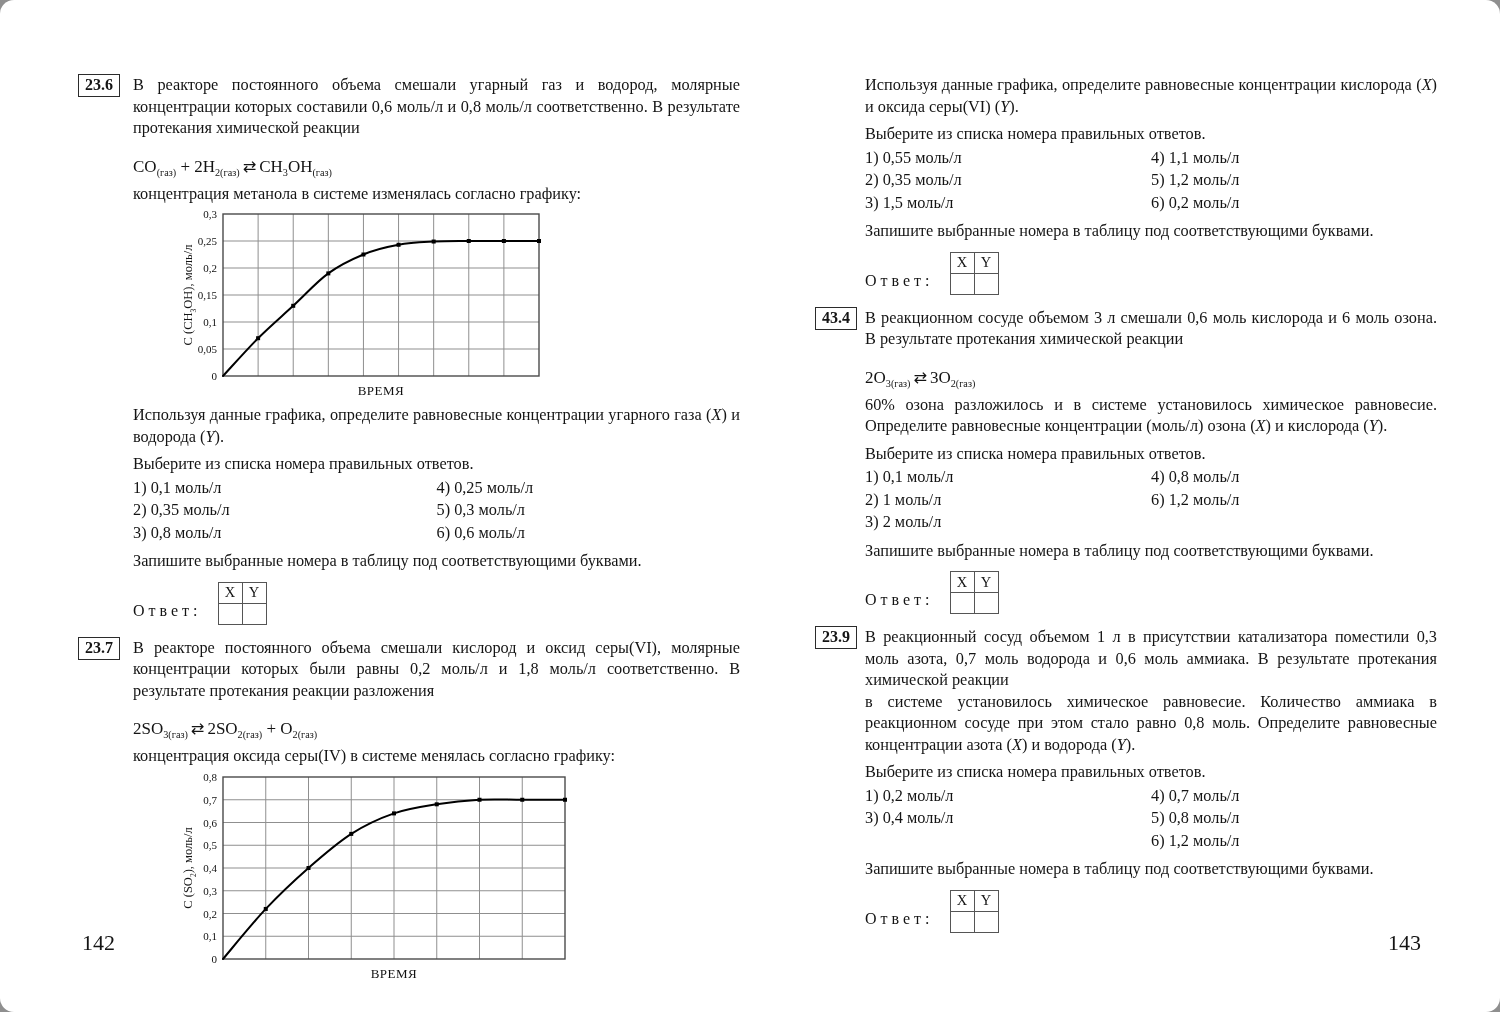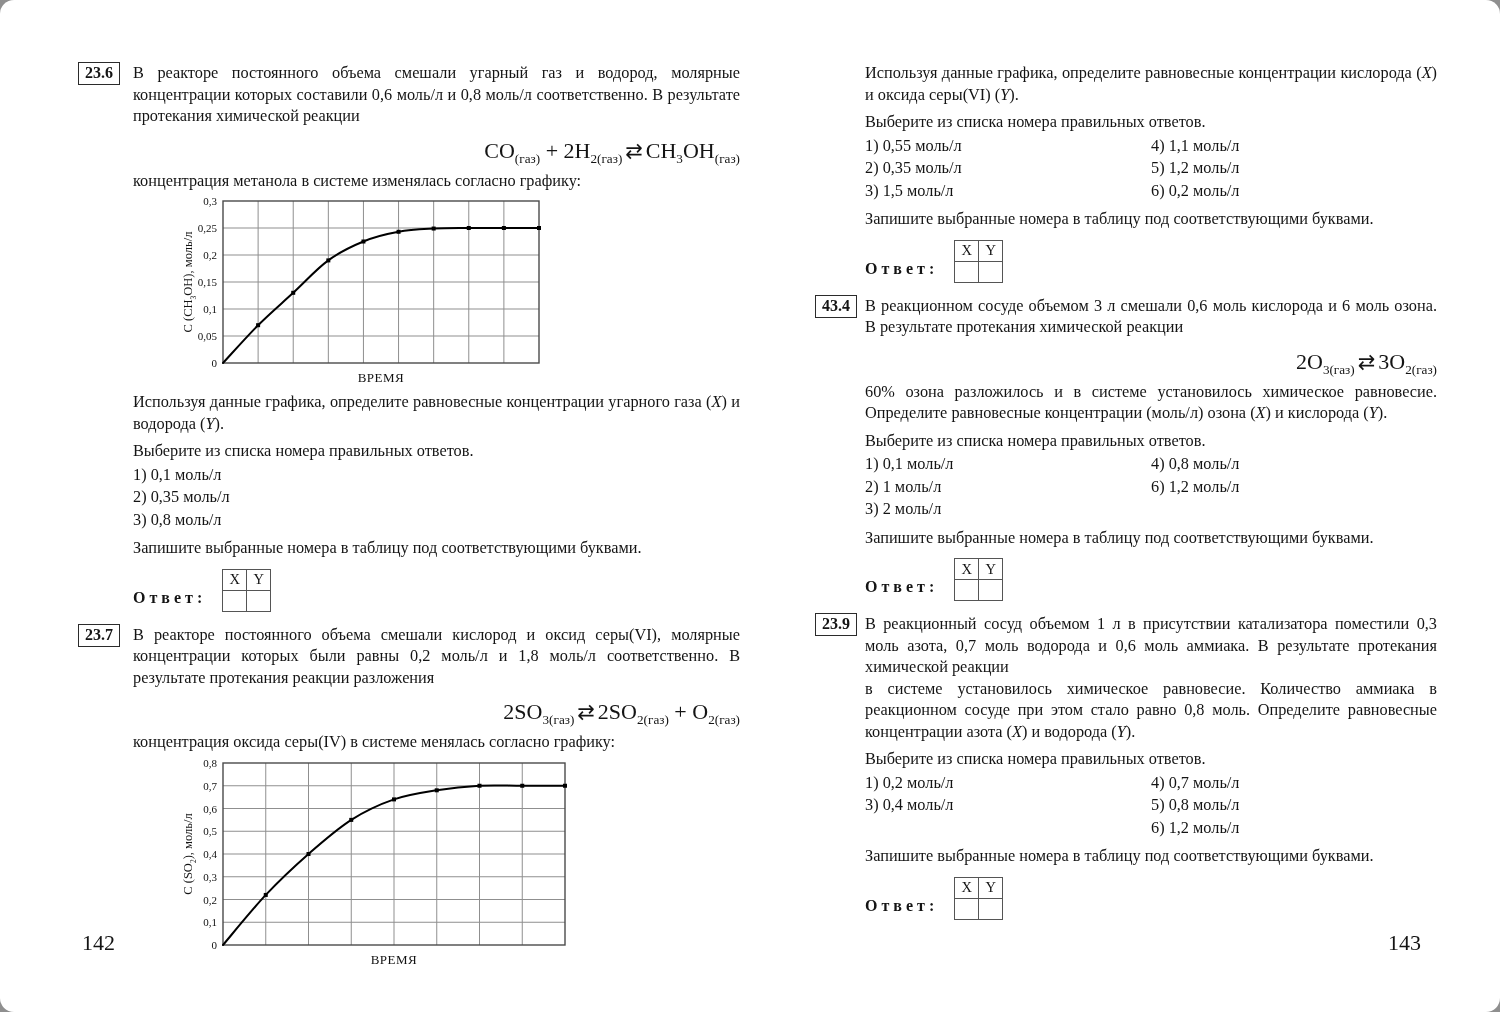--- a/index.html
+++ b/index.html
@@ -4,46 +4,46 @@
 <style>
   html,body{margin:0;padding:0;}
   body{
     width:1500px;height:1012px;position:relative;
     background:#8f8f8f;
     font-family:"Liberation Serif","DejaVu Serif",serif;
     color:#141414;
     -webkit-font-smoothing:antialiased;
   }
   .sheet{position:absolute;inset:0;background:#ffffff;border-radius:14px;overflow:hidden;}
-  .page{position:absolute;top:4px;box-sizing:border-box;padding-top:58px;}
+  .page{position:absolute;top:16px;box-sizing:border-box;padding-top:58px;}
   .page-left{left:78px;width:662px;}
   .page-right{left:815px;width:622px;}
   .problem{position:relative;}
   .page-left .problem{padding-left:55px;}
   .page-right .problem{padding-left:50px;}
   .problem + .problem{margin-top:12px;}
   .problem-number{
     position:absolute;left:0;top:0;
     border:1.6px solid #2b2b2b;
     padding:0 6px 1px 6px;
     font-weight:bold;font-size:16px;line-height:20px;
     background:#fff;
   }
   .para{margin:0;font-size:16.3px;line-height:21.5px;text-align:justify;}
-  .eq{text-align:right;margin:11px 0 6px;font-size:22px;white-space:nowrap;}
+  .eq{text-align:left;margin:18px 0 6px;font-size:17px;white-space:nowrap;}
   sub{font-size:0.6em;line-height:0;}
   .it{font-style:italic;}
   .arrow{font-family:"DejaVu Sans",sans-serif;font-size:0.95em;padding:0 3px;}
   .choose{margin-top:6px;}
   .options{display:flex;margin-top:2px;}
   .opt-col{width:50%;}
   .opt{font-size:16.3px;line-height:22.5px;text-align:left;}
   .write{margin-top:6px;}
   .answer{display:flex;align-items:flex-end;margin:10px 0 2px;}
-  .ans-label{font-size:16px;letter-spacing:4px;margin:0 16px 5px 0;font-weight:bold;}
+  .ans-label{font-size:16px;letter-spacing:4px;margin:0 16px 5px 0;}
   .ans-table{border-collapse:collapse;}
   .ans-table td{
     width:23px;height:20px;border:1.3px solid #555;
     text-align:center;vertical-align:middle;
     font-size:14.5px;padding:0;background:#fff;
   }
   .chart{position:relative;margin:4px 0 2px 50px;}
   .chart svg{display:block;font-family:"Liberation Serif",serif;}
   .ylabel{
     position:absolute;left:12px;
@@ -105,20 +105,25 @@
           </svg>
       </div>
 
       <p class="para" style=""><span>Используя данные графика, определите равновесные концентрации угарного газа (</span><span class="it">X</span><span>) и водорода (</span><span class="it">Y</span><span>).</span></p>
       <p class="para choose">Выберите из списка номера правильных ответов.</p>
       <div class="options">
         <div class="opt-col">
           <div class="opt">1) 0,1 моль/л</div>
           <div class="opt">2) 0,35 моль/л</div>
           <div class="opt">3) 0,8 моль/л</div>
+        </div>
+        <div class="opt-col">
+          <div class="opt">4) 0,25 моль/л</div>
+          <div class="opt">5) 0,3 моль/л</div>
+          <div class="opt">6) 0,6 моль/л</div>
         </div>
       </div>
       <p class="para write">Запишите выбранные номера в таблицу под соответствующими буквами.</p>
       <div class="answer">
         <span class="ans-label">Ответ:</span>
         <table class="ans-table">
           <tbody>
               <tr>
             <td>X</td>
             <td>Y</td>

